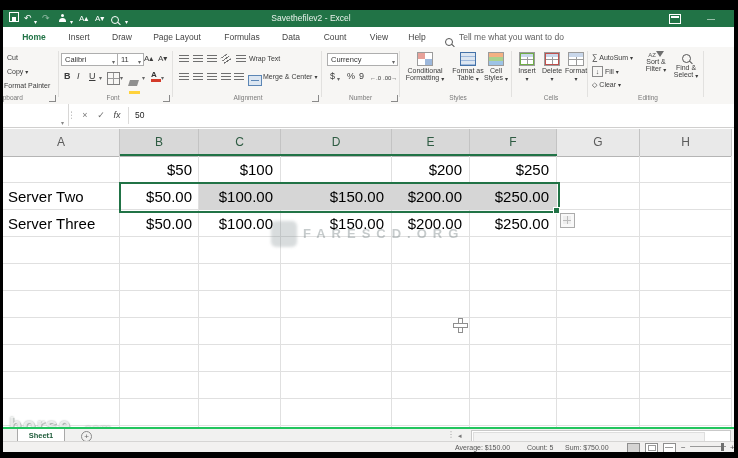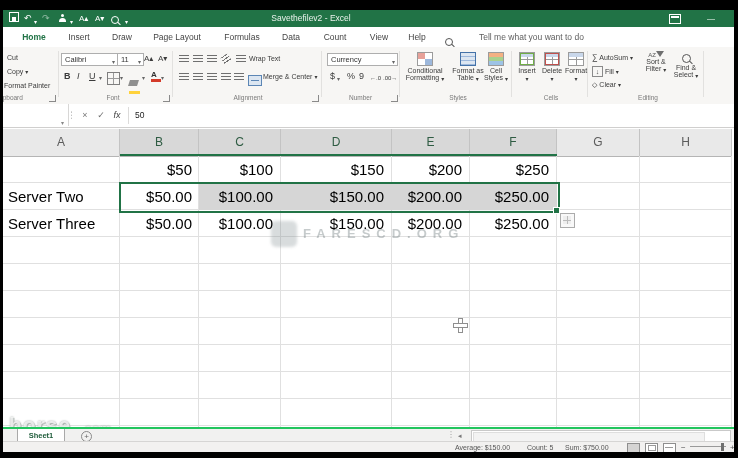--- a/index.html
+++ b/index.html
@@ -145,21 +145,21 @@
     <span class="rtab active" style="left:14px;width:34px;">Home</span>
     <span class="rtab" style="left:58px;width:36px;">Insert</span>
     <span class="rtab" style="left:103px;width:32px;">Draw</span>
     <span class="rtab" style="left:143px;width:62px;">Page Layout</span>
     <span class="rtab" style="left:214px;width:50px;">Formulas</span>
     <span class="rtab" style="left:273px;width:30px;">Data</span>
     <span class="rtab" style="left:312px;width:40px;">Count</span>
     <span class="rtab" style="left:361px;width:30px;">View</span>
     <span class="rtab" style="left:400px;width:28px;">Help</span>
     <span class="tellme" style="left:442px;top:6px;color:#555;"><span class="mag"></span></span>
-    <span class="tellme" style="left:476px;">Tell me what you want to do</span>
+    <span class="tellme" style="left:456px;">Tell me what you want to do</span>
   </div>
 
   <div class="ribbon">
     
     <div class="gdiv" style="left:55px;"></div>
     <div class="gdiv" style="left:169px;"></div>
     <div class="gdiv" style="left:318px;"></div>
     <div class="gdiv" style="left:396px;"></div>
     <div class="gdiv" style="left:508px;"></div>
     <div class="gdiv" style="left:584px;"></div>
@@ -299,21 +299,20 @@
     <div class="vline" style="left:728px;"></div>
 
     <div class="wblob1"></div>
     <div class="wblob2"></div>
     <div class="wsite">FARESCD.ORG</div>
 
     <div class="selfill"></div>
 
     <div class="cell num" style="left:117px;top:27px;width:72px;">$50</div>
     <div class="cell num" style="left:196px;top:27px;width:74px;">$100</div>
-    <div class="cell num" style="left:278px;top:27px;width:103px;">$150</div>
     <div class="cell num" style="left:389px;top:27px;width:70px;">$200</div>
     <div class="cell num" style="left:467px;top:27px;width:79px;">$250</div>
 
     <div class="cell lab" style="left:0;top:54px;width:110px;">Server Two</div>
     <div class="cell num" style="left:117px;top:54px;width:72px;">$50.00</div>
     <div class="cell num" style="left:196px;top:54px;width:74px;">$100.00</div>
     <div class="cell num" style="left:278px;top:54px;width:103px;">$150.00</div>
     <div class="cell num" style="left:389px;top:54px;width:70px;">$200.00</div>
     <div class="cell num" style="left:467px;top:54px;width:79px;">$250.00</div>
 

